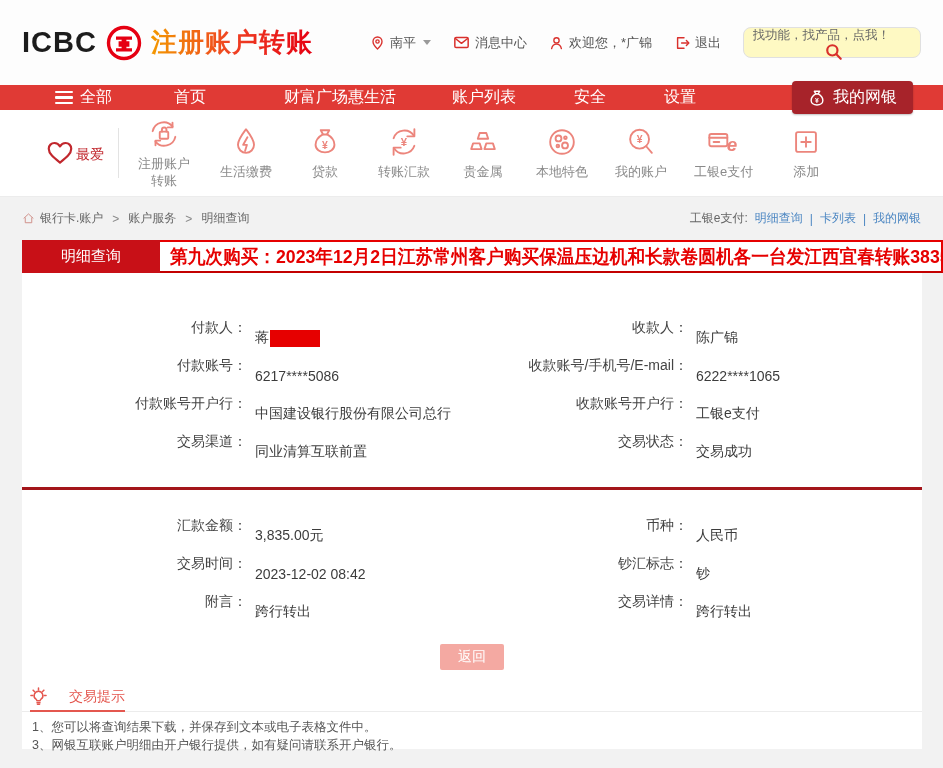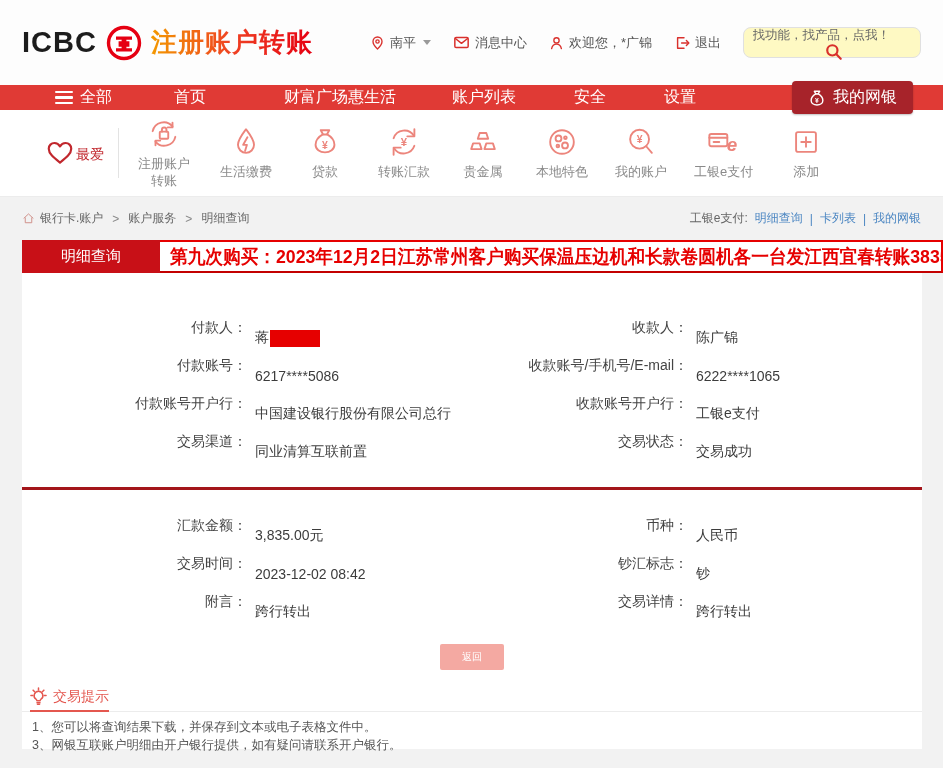--- a/index.html
+++ b/index.html
@@ -57,25 +57,25 @@
   
   .panel { width:900px; height:476px; margin-left:22px; background:#fff; padding-top:46px; }
   .dgrid { display:grid; grid-template-columns:450px 450px; }
   .drow { display:flex; height:38px; font-size:14px; color:#3c3c3c; }
   .dlabel { flex:none; width:225px; text-align:right; color:#444; }
   .drow.right .dlabel { width:216px; }
   .dvalue { margin-left:8px; display:flex; align-items:center; }
   .redact { display:inline-block; width:50px; height:17px; background:#e60000; margin-left:1px; }
   .red-divider { height:3px; background:#a3151a; margin-top:16px; }
   .dgrid.lower { margin-top:27px; }
-  .back-btn { display:block; margin:13px auto 16px auto; width:64px; height:26px; background:#f4a9a2; border:none; border-radius:2px; color:#fff; font-size:10px; font-family:inherit; cursor:pointer; }
+  .back-btn { display:block; margin:13px auto 16px auto; width:64px; height:26px; background:#f4a9a2; border:none; border-radius:2px; color:#fff; font-size:14px; font-family:inherit; cursor:pointer; }
 
   
   .tips-head { margin-top:17px; padding-left:8px; border-bottom:1px solid #ececec; }
-  .tips-title-box { display:inline-flex; align-items:center; gap:6px; padding-bottom:4px; border-bottom:2px solid #e4574f; margin-bottom:-1px; }
+  .tips-title-box { display:inline-flex; align-items:center; gap:22px; padding-bottom:4px; border-bottom:2px solid #e4574f; margin-bottom:-1px; }
   .tips-title { color:#e4574f; font-size:14px; }
   .tips-list { padding:7px 0 0 10px; font-size:12.5px; color:#555; line-height:1.42; }
   .bulb svg { display:block; stroke:#e4574f; fill:none; stroke-width:1.6; stroke-linecap:round; stroke-linejoin:round; }
 
   .hicon svg { display:block; stroke:#d9302c; fill:none; stroke-width:1.8; stroke-linecap:round; stroke-linejoin:round; }
   .home-ico svg { display:block; stroke:#cf8f88; fill:none; stroke-width:1.5; stroke-linecap:round; stroke-linejoin:round; }
   .ribbon-ico svg { display:block; stroke:#fff; fill:none; stroke-width:1.6; stroke-linecap:round; stroke-linejoin:round; }
   .ribbon-ico svg text { stroke:none; fill:#fff; font-weight:bold; }
 </style>
 </head>

